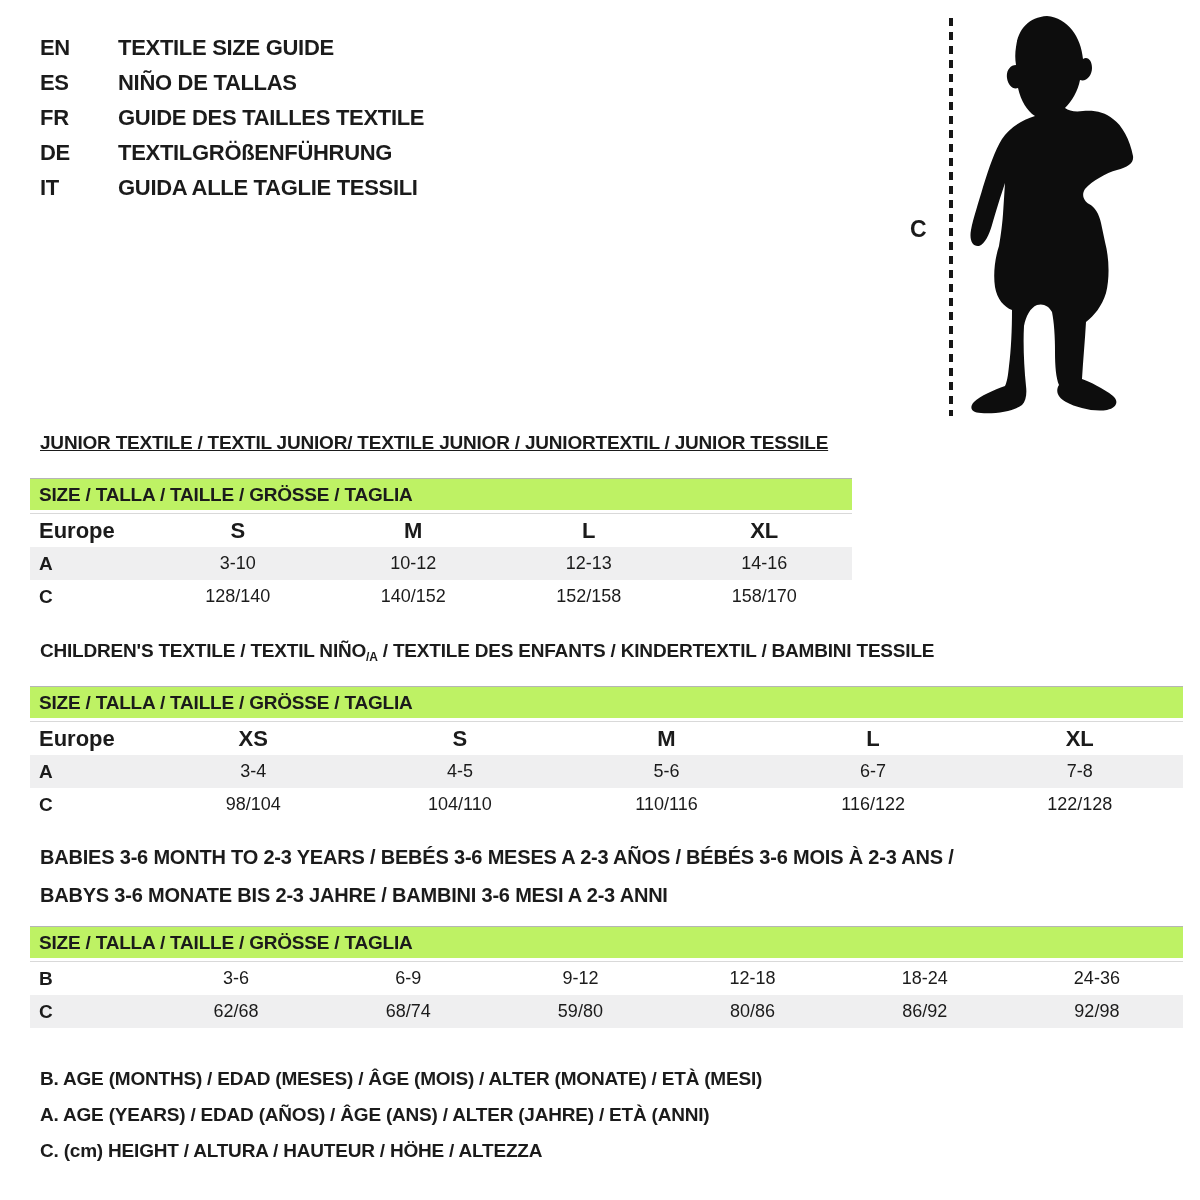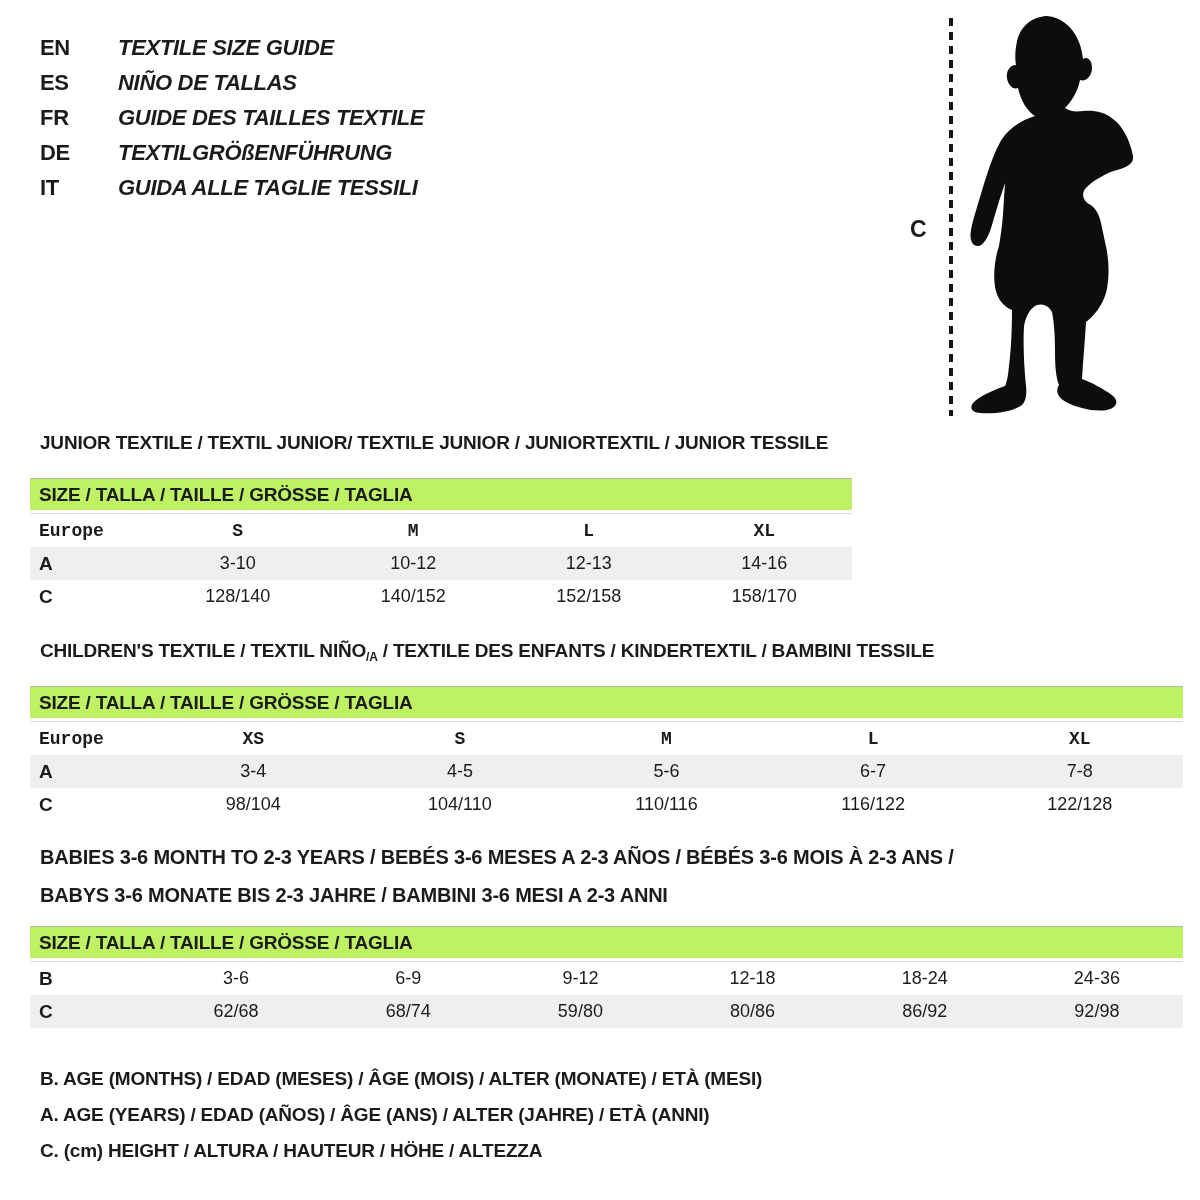--- a/index.html
+++ b/index.html
@@ -5,21 +5,21 @@
   html,body{margin:0;padding:0;background:#fff;}
   .canvas{
     position:relative;width:1200px;height:1200px;background:#ffffff;
     font-family:"Liberation Sans","DejaVu Sans",sans-serif;color:#1b1b1b;
     overflow:hidden;
   }
   
   .lang-block{position:absolute;left:40px;top:30px;}
   .lang-row{display:flex;height:35px;align-items:center;}
   .lang-code{width:78px;font-weight:700;font-size:22px;letter-spacing:-0.3px;}
-  .lang-title{font-weight:700;font-size:22px;letter-spacing:-0.3px;white-space:nowrap;font-style:italic;}
+  .lang-title{font-weight:700;font-size:22px;letter-spacing:-0.3px;white-space:nowrap;}
 
   
   .c-label{position:absolute;left:910px;top:216px;font-size:23px;font-weight:700;}
   .dash-line{
     position:absolute;left:949px;top:18px;width:4px;height:398px;
     background:repeating-linear-gradient(to bottom,#161616 0 8px,transparent 8px 14px);
   }
   .toddler-svg{position:absolute;left:962px;top:14px;}
 
   
@@ -34,21 +34,21 @@
   .tablewrap{position:absolute;left:30px;}
   .thead{
     height:31px;line-height:31px;background:#bef264;font-weight:700;font-size:19px;
     padding-left:9px;letter-spacing:-0.2px;border-top:1px solid #b5b5b5;
     border-bottom:3px solid #ffffff;white-space:nowrap;
   }
   table{width:100%;border-collapse:collapse;table-layout:fixed;font-size:18px;}
   col.label-col{width:120px;}
   td{height:33px;text-align:center;padding:0;vertical-align:middle;}
   td.lbl{text-align:left;padding-left:9px;font-weight:700;font-size:19px;}
-  tr.sizes td{font-weight:700;font-size:18px;font-family:Liberation Mono, monospace;}
+  tr.sizes td{font-weight:700;font-size:22px;}
   tr.shaded{background:#efeff0;}
   tr.first td{border-top:1px solid #d9d9d9;}
 
   
   .legend{position:absolute;left:40px;top:1061px;}
   .legend-line{height:36px;line-height:36px;font-weight:700;font-size:19px;
     letter-spacing:-0.2px;white-space:nowrap;}
 </style>
 </head>
 <body>
@@ -103,21 +103,21 @@
       L139,209 C137,200 133,193 127,190
       C122,187 119,181 123,175
       C130,167 144,159 155,156 C166,153 172,149 171,142
       C168,126 160,111 151,105
       C143,98 132,96 121,97 C113,98 107,97 103,94
       C110,87 116,77 118,66
       C124,68 130,62 130,54 C130,47 126,42 121,45
       C119,23 106,4 85,2 Z"></path>
   </svg>
 
-  <h2 class="sec-title" style="top:432px;">JUNIOR TEXTILE / TEXTIL JUNIOR/ TEXTILE JUNIOR / JUNIORTEXTIL / JUNIOR TESSILE</h2>
+  <h2 class="sec-title" style="top:432px;text-decoration:underline;">JUNIOR TEXTILE / TEXTIL JUNIOR/ TEXTILE JUNIOR / JUNIORTEXTIL / JUNIOR TESSILE</h2>
   <div class="tablewrap" style="top:478px;width:822px;">
     <div class="thead">SIZE / TALLA / TAILLE / GRÖSSE / TAGLIA</div>
     <table>
       <colgroup>
           <col class="label-col">
           <col>
           <col>
           <col>
           <col>
         </colgroup>

